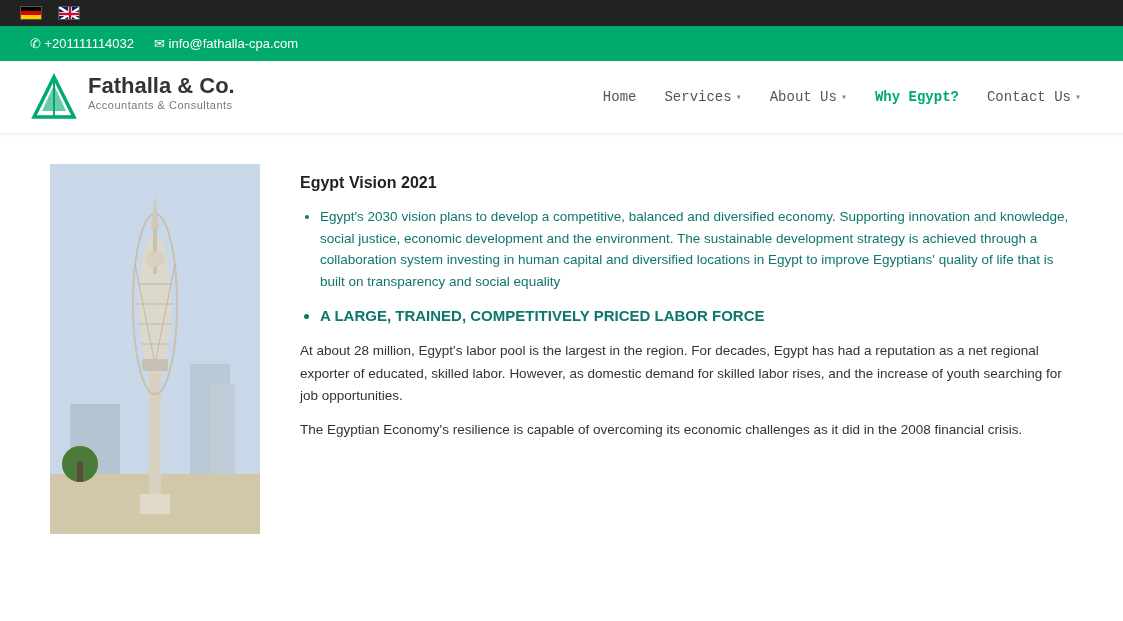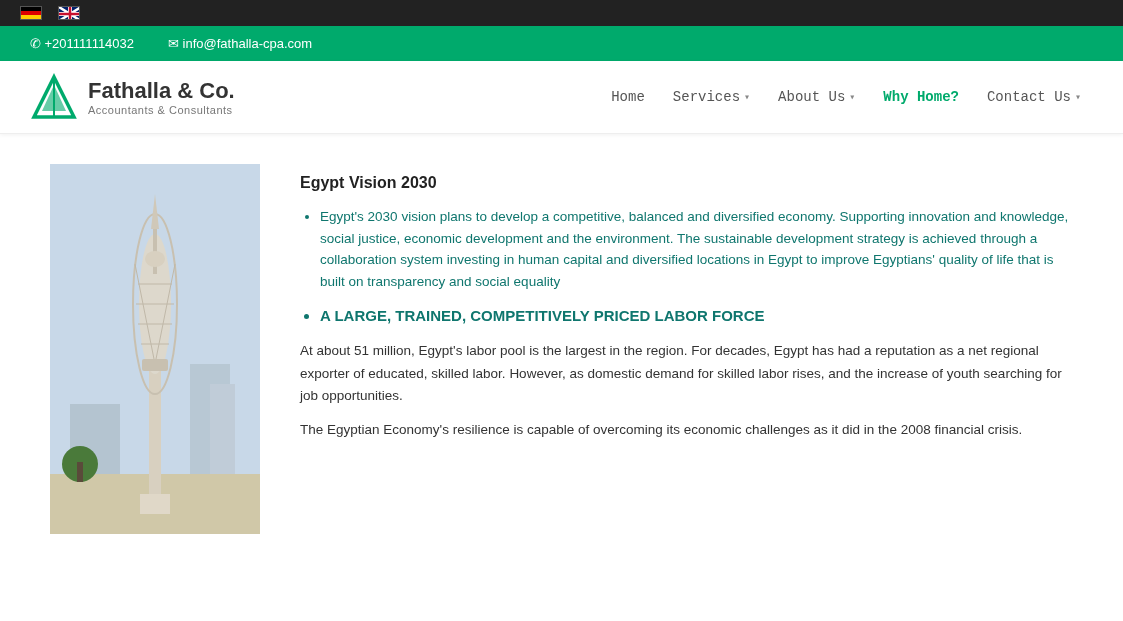--- a/index.html
+++ b/index.html
@@ -31,39 +31,39 @@
       overflow: hidden;
     }
 
     
     .contact-bar {
       background: #00aa6c;
       color: #fff;
       padding: 10px 30px;
       display: flex;
       align-items: center;
-      gap: 34px;
+      gap: 20px;
       font-size: 13px;
     }
     .phone-icon::before { content: "✆ "; }
     .email-icon::before { content: "✉ "; }
 
     
     .header {
       background: #fff;
       padding: 12px 30px;
       display: flex;
       align-items: center;
       justify-content: space-between;
       border-bottom: 1px solid #eee;
       box-shadow: 0 1px 4px rgba(0,0,0,0.06);
     }
     .logo-area {
       display: flex;
-      align-items: center;
+      align-items: flex-start;
       gap: 10px;
     }
     .logo-icon {
       width: 48px;
       height: 48px;
     }
     .logo-text-area {
       display: flex;
       flex-direction: column;
     }
@@ -216,21 +216,21 @@
     </a>
     <a class="nav-item" href="#">
       <span>Services</span>
       <span class="chevron">▾</span>
     </a>
     <a class="nav-item" href="#">
       <span>About Us</span>
       <span class="chevron">▾</span>
     </a>
     <a class="nav-item active-green" href="#">
-      <span>Why Home?</span>
+      <span>Why Egypt?</span>
     </a>
     <a class="nav-item" href="#">
       <span>Contact Us</span>
       <span class="chevron">▾</span>
     </a>
   </nav>
 </div>
 
 <div class="main-content">
 
@@ -265,29 +265,29 @@
       <rect x="103" y="60" width="4" height="50" fill="#c8c0b0"></rect>
       <polygon points="105,30 101,65 109,65" fill="#d0c8b8"></polygon>
 
       <ellipse cx="105" cy="95" rx="10" ry="8" fill="#d8d0c0"></ellipse>
 
       <rect x="92" y="195" width="26" height="12" fill="#c8c0b0" rx="2"></rect>
     </svg>
   </div>
 
   <div class="content-area">
-    <h2 class="section-title">Egypt Vision 2030</h2>
+    <h2 class="section-title">Egypt Vision 2021</h2>
 
     <ul class="bullet-list">
       <li>Egypt's 2030 vision plans to develop a competitive, balanced and diversified economy. Supporting innovation and knowledge, social justice, economic development and the environment. The sustainable development strategy is achieved through a collaboration system investing in human capital and diversified locations in Egypt to improve Egyptians' quality of life that is built on transparency and social equality</li>
     </ul>
 
 
     <ul class="bullet-list bullet-bold">
       <li>A LARGE, TRAINED, COMPETITIVELY PRICED LABOR FORCE</li>
     </ul>
 
-    <p class="body-text">At about 51 million, Egypt's labor pool is the largest in the region. For decades, Egypt has had a reputation as a net regional exporter of educated, skilled labor. However, as domestic demand for skilled labor rises, and the increase of youth searching for job opportunities.</p>
+    <p class="body-text">At about 28 million, Egypt's labor pool is the largest in the region. For decades, Egypt has had a reputation as a net regional exporter of educated, skilled labor. However, as domestic demand for skilled labor rises, and the increase of youth searching for job opportunities.</p>
 
 
     <p class="body-text">The Egyptian Economy's resilience is capable of overcoming its economic challenges as it did in the 2008 financial crisis.</p>
   </div>
 </div>
 
 </body></html>

